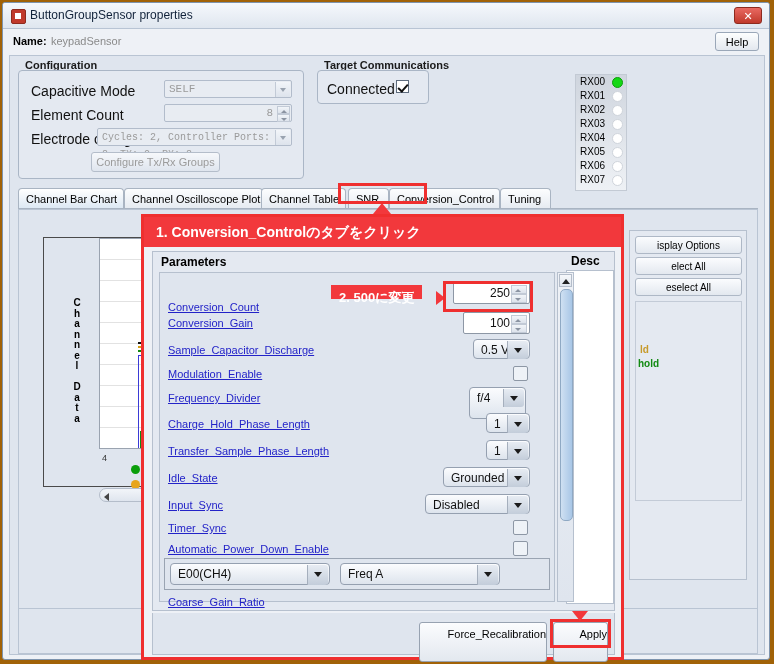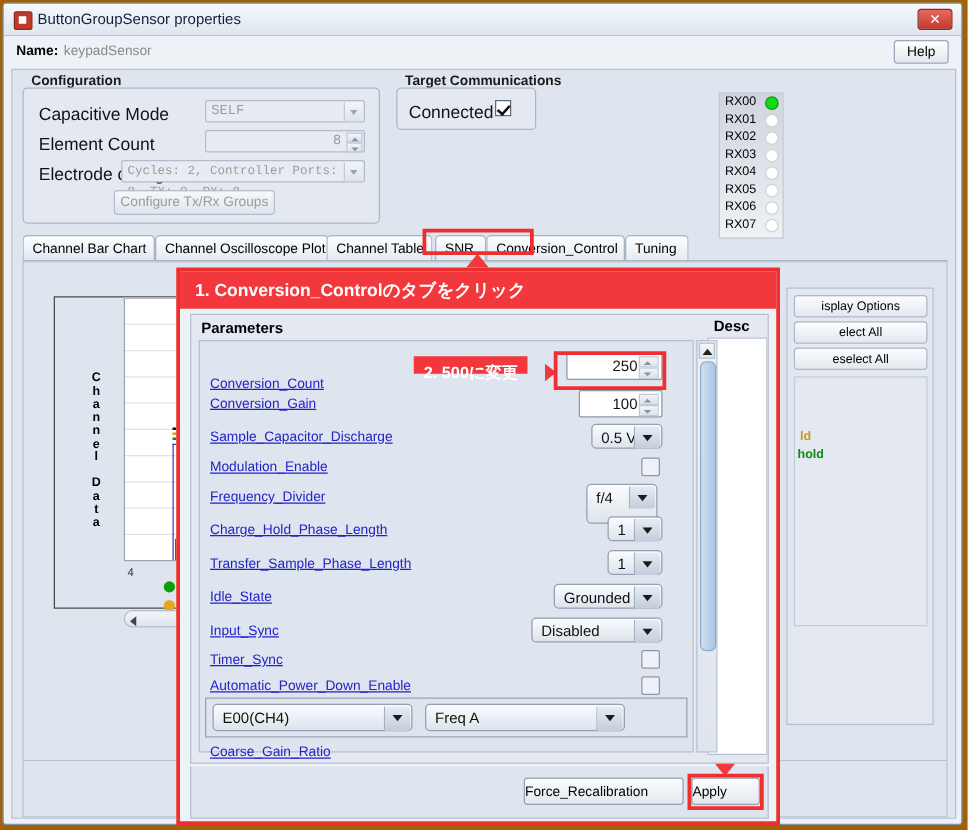--- a/index.html
+++ b/index.html
@@ -250,24 +250,24 @@
   .descbox{
     position:absolute;left:413px;top:18px;width:48px;height:334px;
     background:#fff;border:1px solid #b6c0ce;box-sizing:border-box;
   }
   .desctitle{position:absolute;left:418px;top:2px;font-weight:bold;font-size:12px;}
   .ovl-foot{
     position:absolute;left:8px;top:396px;width:463px;height:42px;
     background:#dfe5ee;border:1px solid #b6c0ce;border-top:none;box-sizing:border-box;
   }
   .fbtn{
-    position:absolute;height:22px;
+    position:absolute;height:40px;
     background:linear-gradient(#fbfcfe,#e3e8ef);
     border:1px solid #97a2b1;border-radius:3px;
-    font-size:11px;line-height:22px;text-align:left;box-sizing:border-box;
+    font-size:11px;line-height:22px;text-align:right;box-sizing:border-box;
   }
 
   
   .callout{
     position:absolute;background:#f2383c;color:#fff;font-weight:bold;
     font-size:13px;line-height:26px;height:14px;padding:0 8px;
     box-sizing:border-box;white-space:nowrap;
   }
   .cal-arr-r{
     position:absolute;width:0;height:0;

